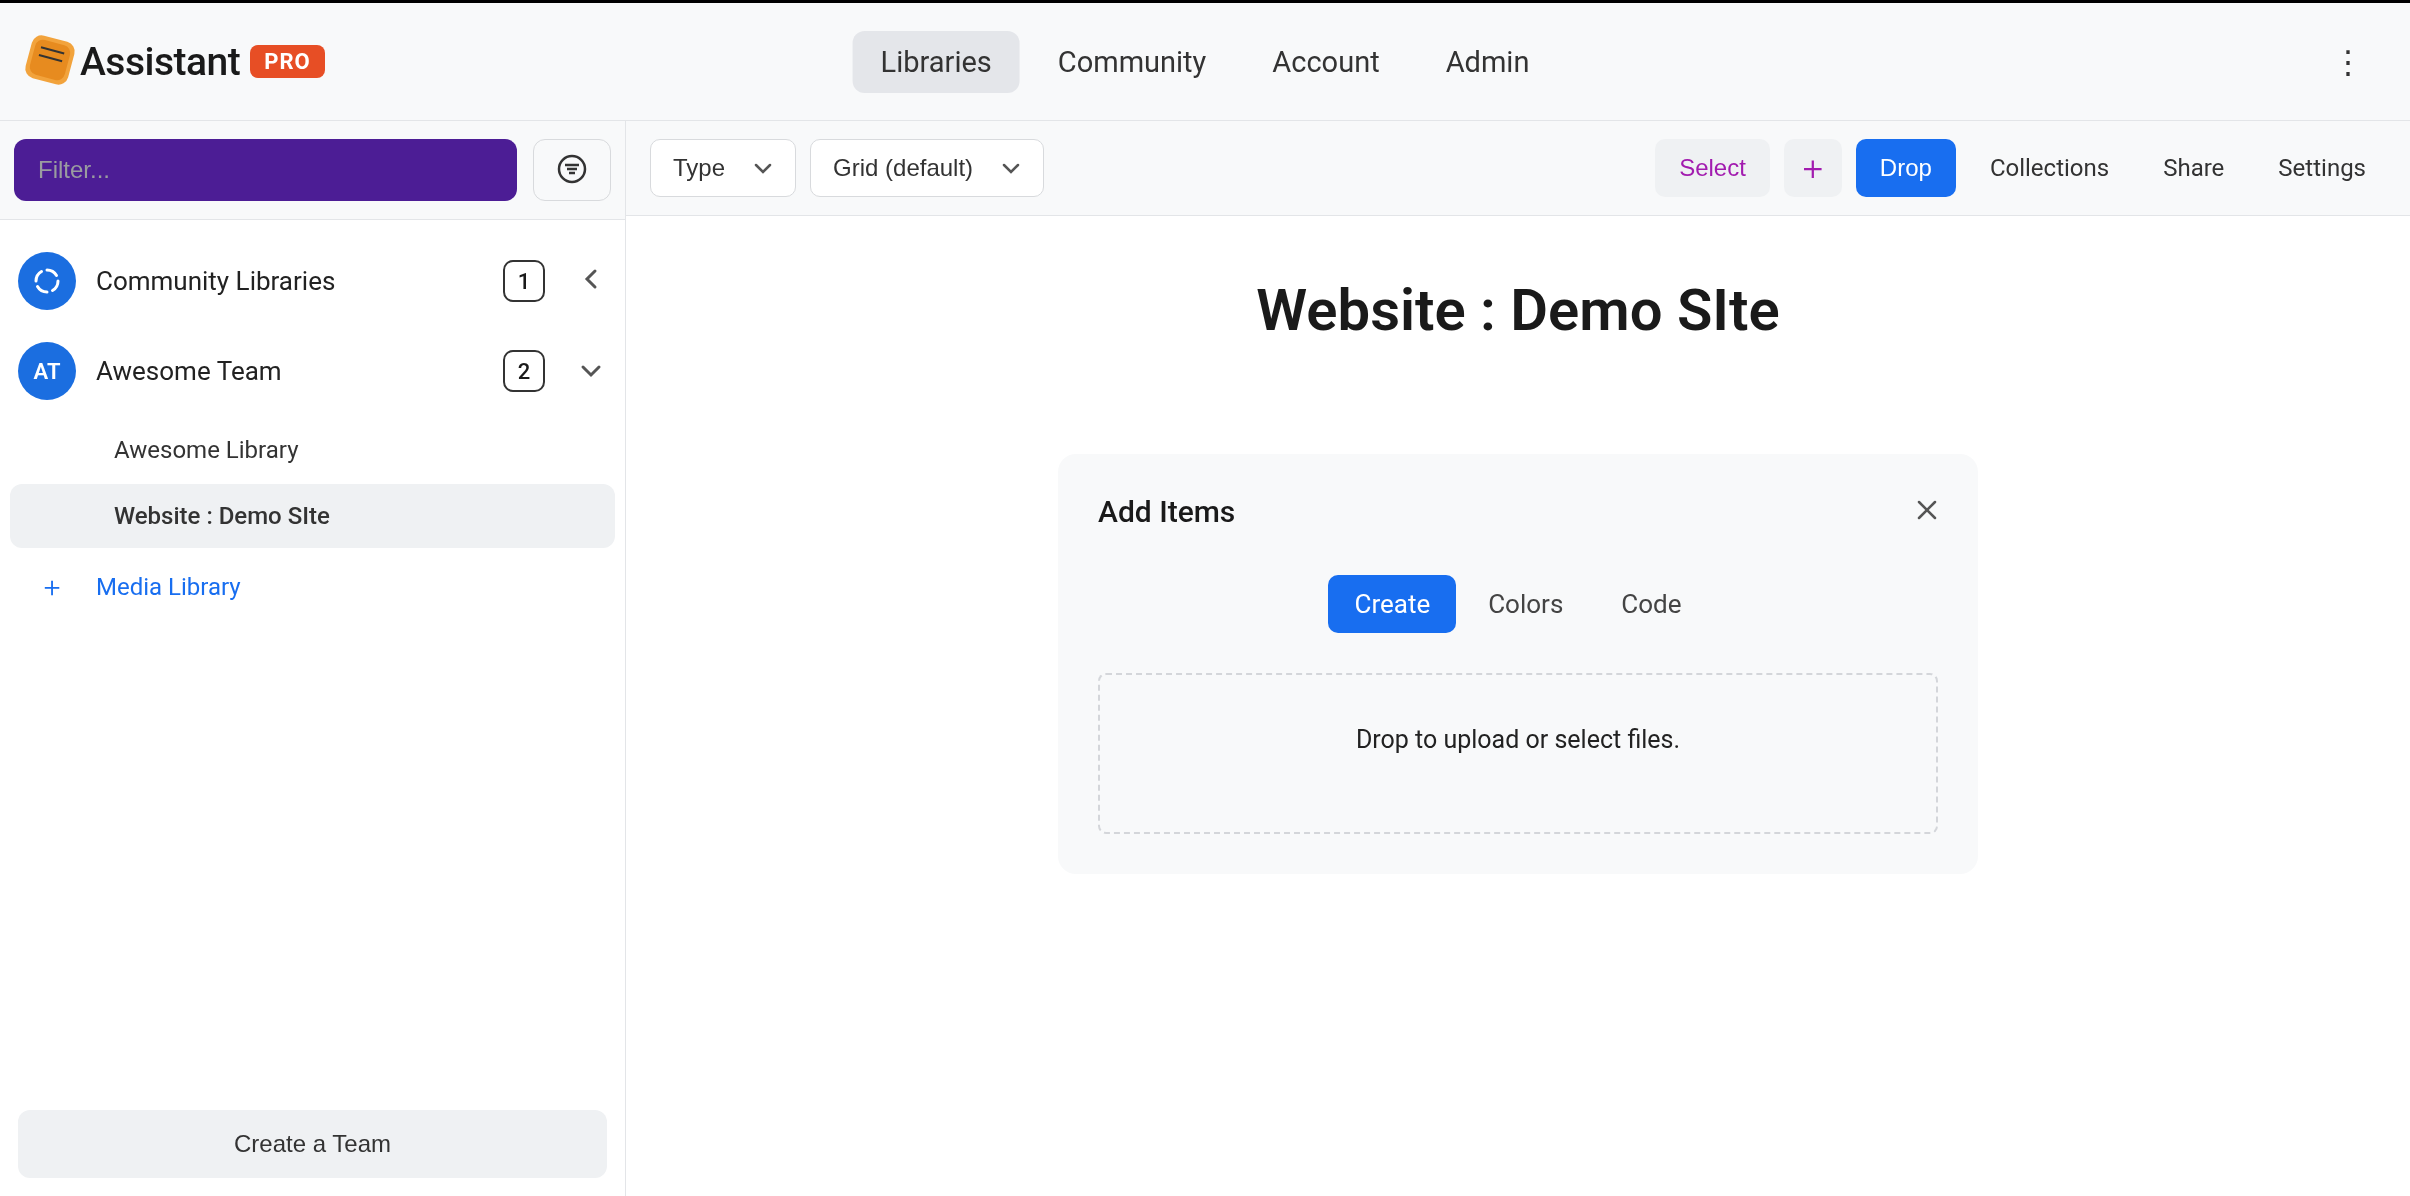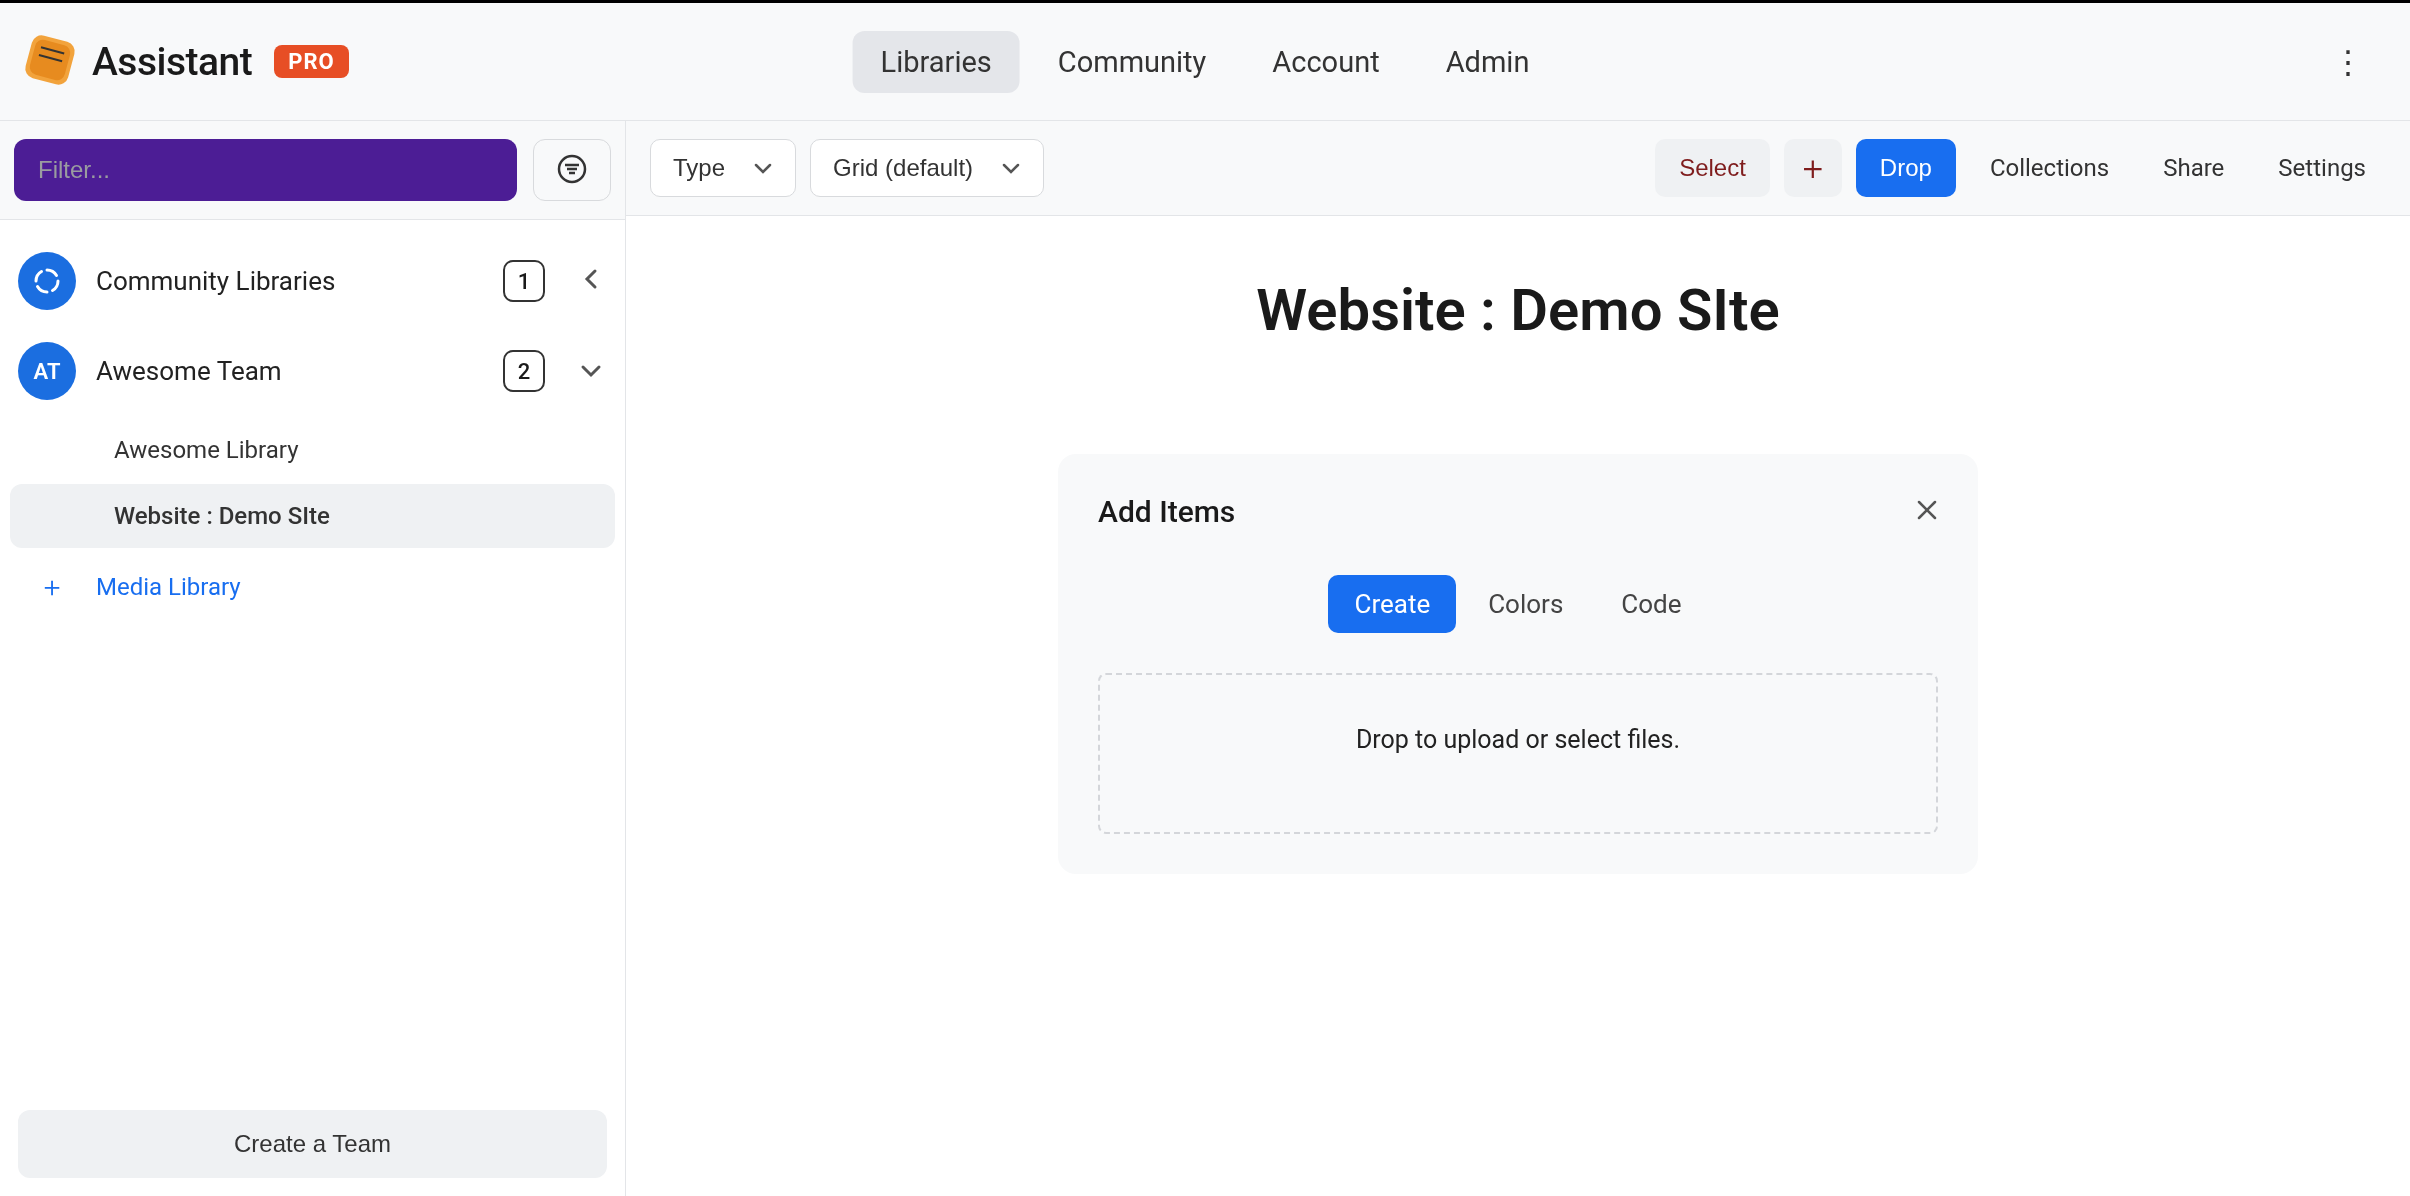--- a/index.html
+++ b/index.html
@@ -15,21 +15,21 @@
 
     
     .header {
       display: flex;
       align-items: center;
       height: 118px;
       background: #f8f9fa;
       border-bottom: 1px solid #e3e5e8;
       padding: 0 16px 0 10px;
     }
-    .logo-area { display: flex; align-items: center; gap: 12px; padding-left: 10px; }
+    .logo-area { display: flex; align-items: center; gap: 0; padding-left: 10px; }
     .logo-icon { width: 60px; height: 60px; }
     .brand { font-size: 39px; font-weight: 500; color: #1a1a1a; letter-spacing: -0.5px; }
     .pro-badge {
       background: #e74e25;
       color: #fff;
       font-size: 22px;
       font-weight: 700;
       padding: 4px 14px;
       border-radius: 8px;
       margin-left: 10px;
@@ -196,21 +196,21 @@
     }
     .chev-down { color: #555; }
     .spacer { flex: 1; }
     .tb-btn {
       height: 58px;
       border: none;
       background: #eff1f3;
       border-radius: 10px;
       padding: 0 24px;
       font-size: 24px;
-      color: #7f1d1d;
+      color: #a21caf;
       cursor: pointer;
       display: flex;
       align-items: center;
       justify-content: center;
     }
     .tb-btn.icon-only { width: 58px; padding: 0; font-size: 34px; font-weight: 300; }
     .tb-btn.primary { background: #186ef0; color: #fff; }
     .tb-link {
       font-size: 24px;
       color: #333;

